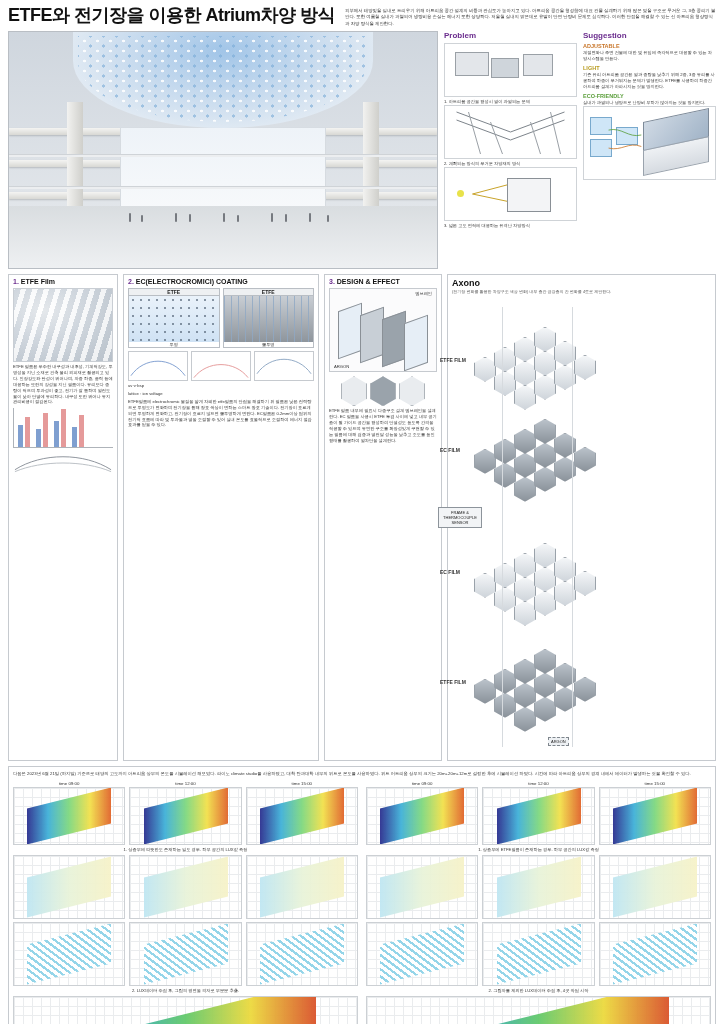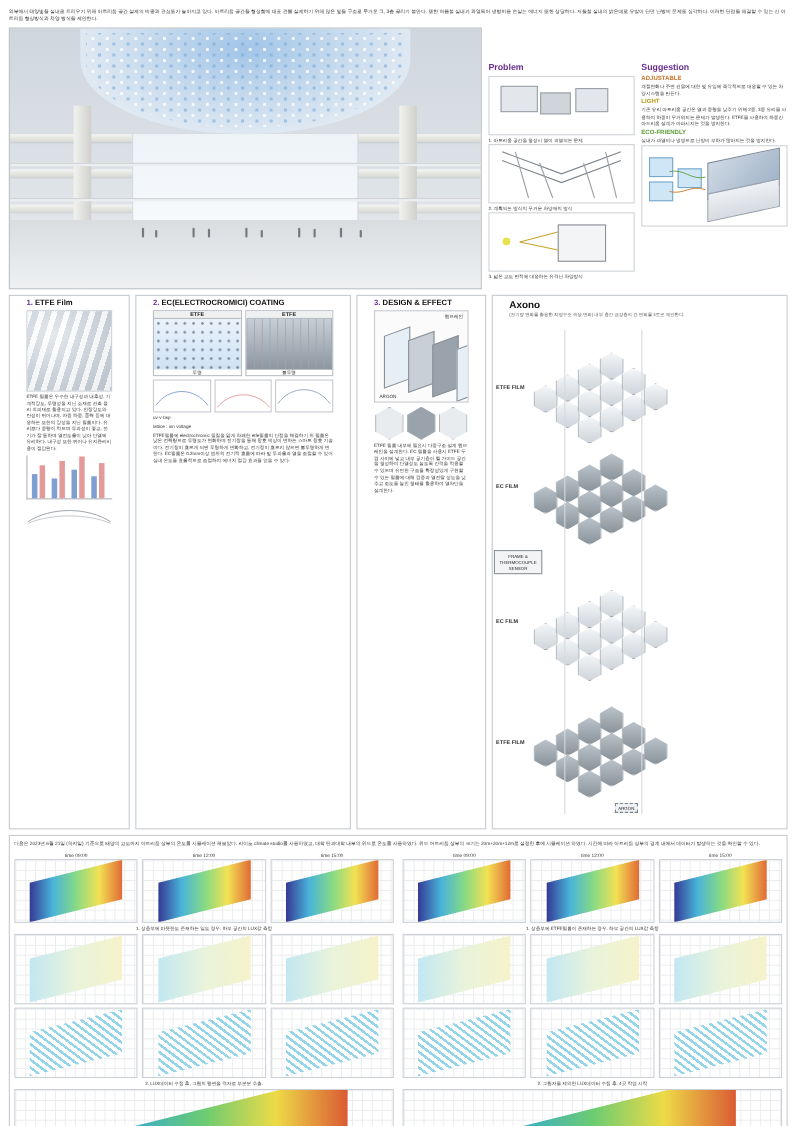--- a/index.html
+++ b/index.html
@@ -72,21 +72,21 @@
   .render .atrium-void {
     position:absolute; left:50%; transform:translateX(-50%);
     top:96px; width:206px; bottom:58px;
     background:linear-gradient(#eef3f8,#f7f9fb);
     border-left:1px solid #d6dbe0; border-right:1px solid #d6dbe0;
   }
   .render .rail {
     position:absolute; height:3px; background:#eceef0; border-top:1px solid #cfd3d7;
   }
 
-  .ps-wrap { flex:1; display:flex; flex-direction:column; gap:4px;margin-top:32px; }
+  .ps-wrap { flex:1; display:flex; flex-direction:column; gap:4px; }
   .ps-cols { display:flex; gap:6px; }
   .ps-col { flex:1; }
   .ps-h {
     font-size:8px; font-weight:bold; color:#6b2d8e; margin-bottom:3px;
   }
   .ps-sub { font-size:5.5px; font-weight:bold; color:#c8762a; margin:2px 0 1px; }
   .ps-sub.green { color:#5a9e3a; }
   .ps-sub.light { color:#b79a1c; }
   .ps-txt { font-size:4.2px; line-height:1.5; color:#333; }
   .cap { font-size:4.2px; line-height:1.4; color:#333; margin-top:2px; }
@@ -108,21 +108,21 @@
   }
   .eco-dg .base {
     position:absolute; right:6px; top:36px; width:66px; height:26px;
     background:linear-gradient(#eef1f4,#d6dbe1); transform:skewY(-12deg);
     border:1px solid #9aa3ad;
   }
 
   
   .row2 { display:flex; gap:5px; margin-top:5px; }
   .panel {
-    border:1px solid #c6cacf; background:#fff; padding:3px 15px;
+    border:1px solid #c6cacf; background:#fff; padding:3px 4px;
   }
   .p-title { font-size:7px; font-weight:bold; color:#111; margin-bottom:3px; }
   .p-title .num { color:#6b2d8e; }
   .p1 { width:110px; }
   .p2 { width:196px; }
   .p3 { width:118px; }
   .axono { flex:1; }
 
   .etfe-img {
     height:74px; background:
@@ -214,20 +214,21 @@
   .algo-lbl { font-size:4.2px; text-align:center; color:#333; }
   .vline { position:absolute; width:1px; background:#d6dade; }
   svg { display:block; }
 </style>
 </head>
 <body>
 
 <div class="poster">
 
   <div class="hdr">
+    <div class="hdr-title">ETFE와 전기장을 이용한 Atrium차양 방식</div>
     <div class="hdr-sub">외부에서 태양빛을 실내로 드리우기 위해 아트리움 공간 설계의 비중과 관심도가 높아지고 있다. 아트리움 공간을 형성함에 대표 건물 실계하기 위해 많은 빛을 구조로 무거운 그, 3층 공리기 불안다. 또한 여름철 실내가 과열되어 냉방비용 손실는 에너지 또한 상당하다. 저울철 실내의 밝은데로 유발이 단면 난방비 문제도 심각하다. 이러한 단점을 해결할 수 있는 신 아트리움 형상방식과 차양 방식을 제안한다.</div>
   </div>
 
   <div class="top-row">
 
     <div class="render">
       <div class="floors">
         <div class="slab" style="top:96px"></div>
         <div class="slab" style="top:128px"></div>
         <div class="slab" style="top:160px"></div>

